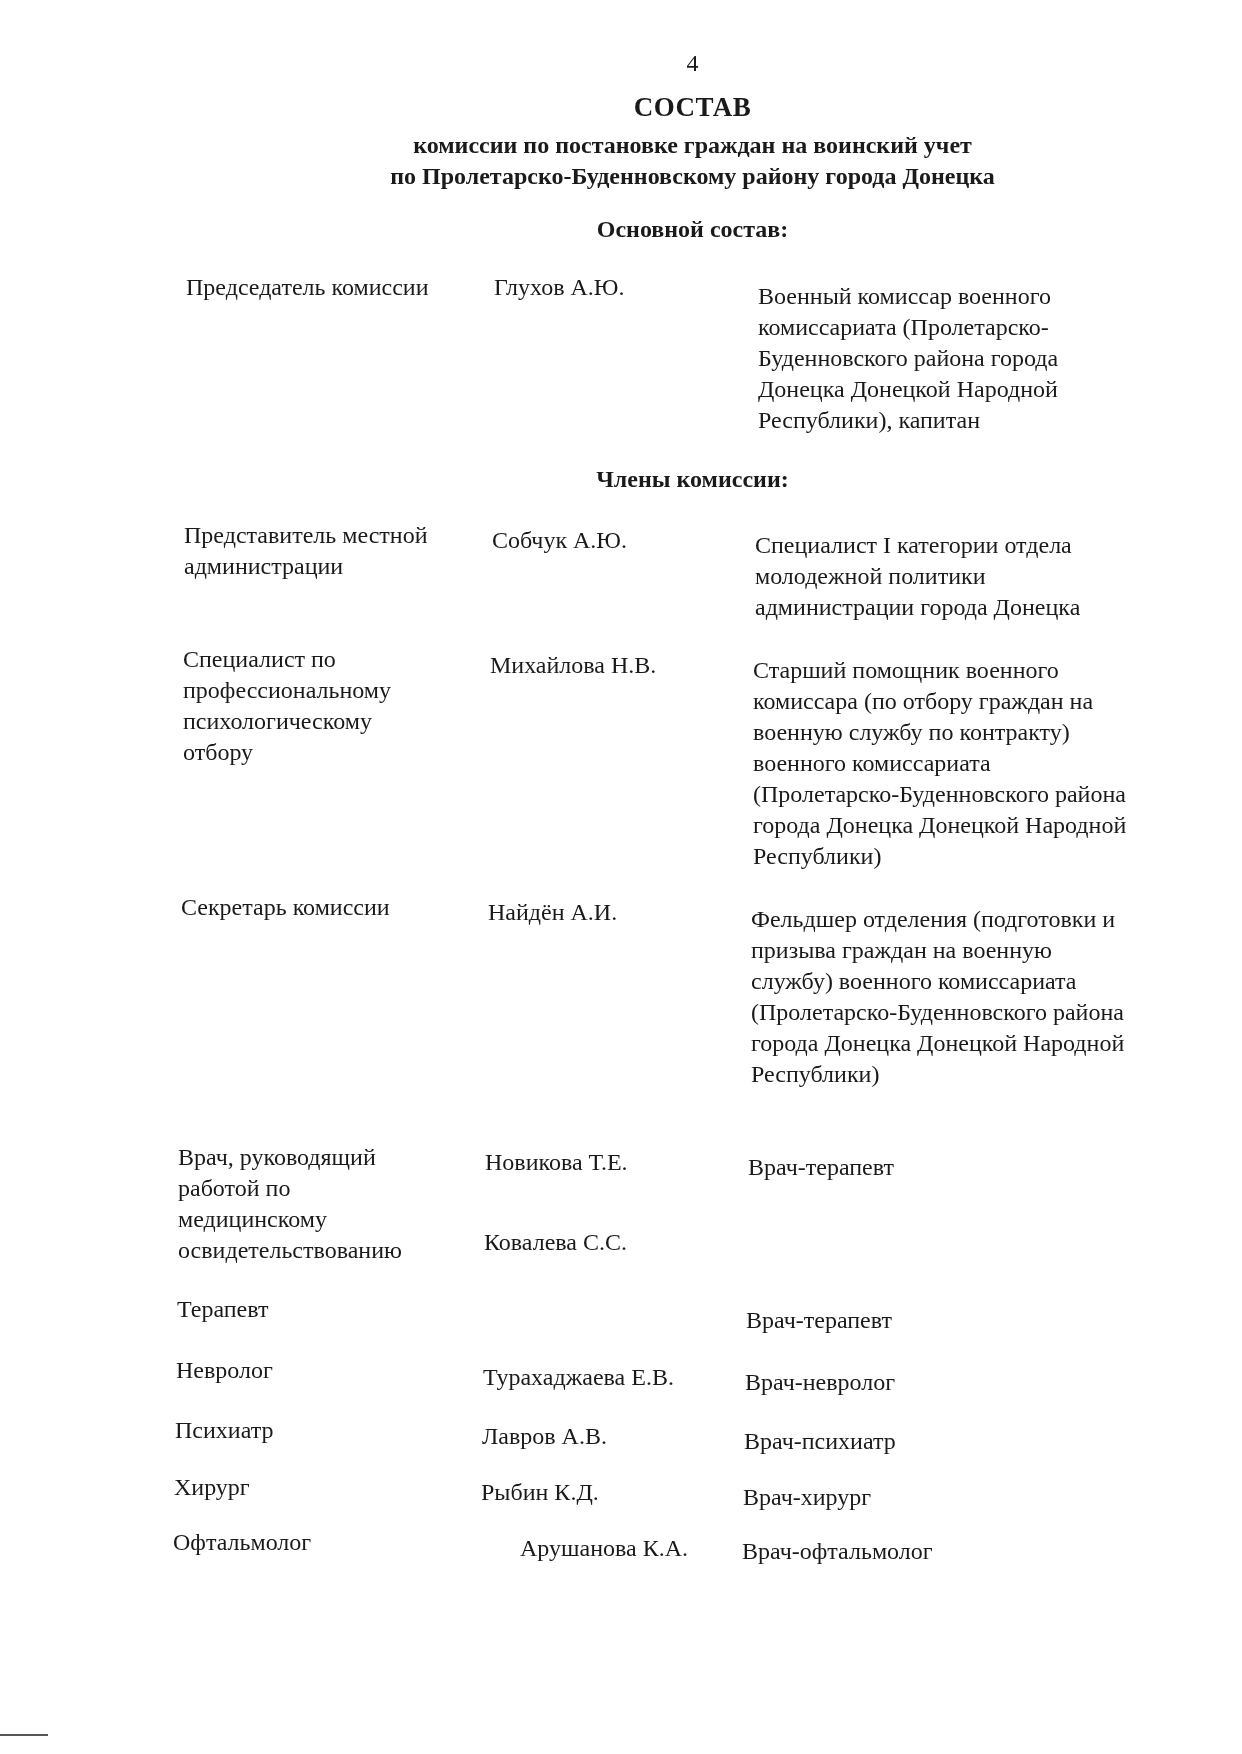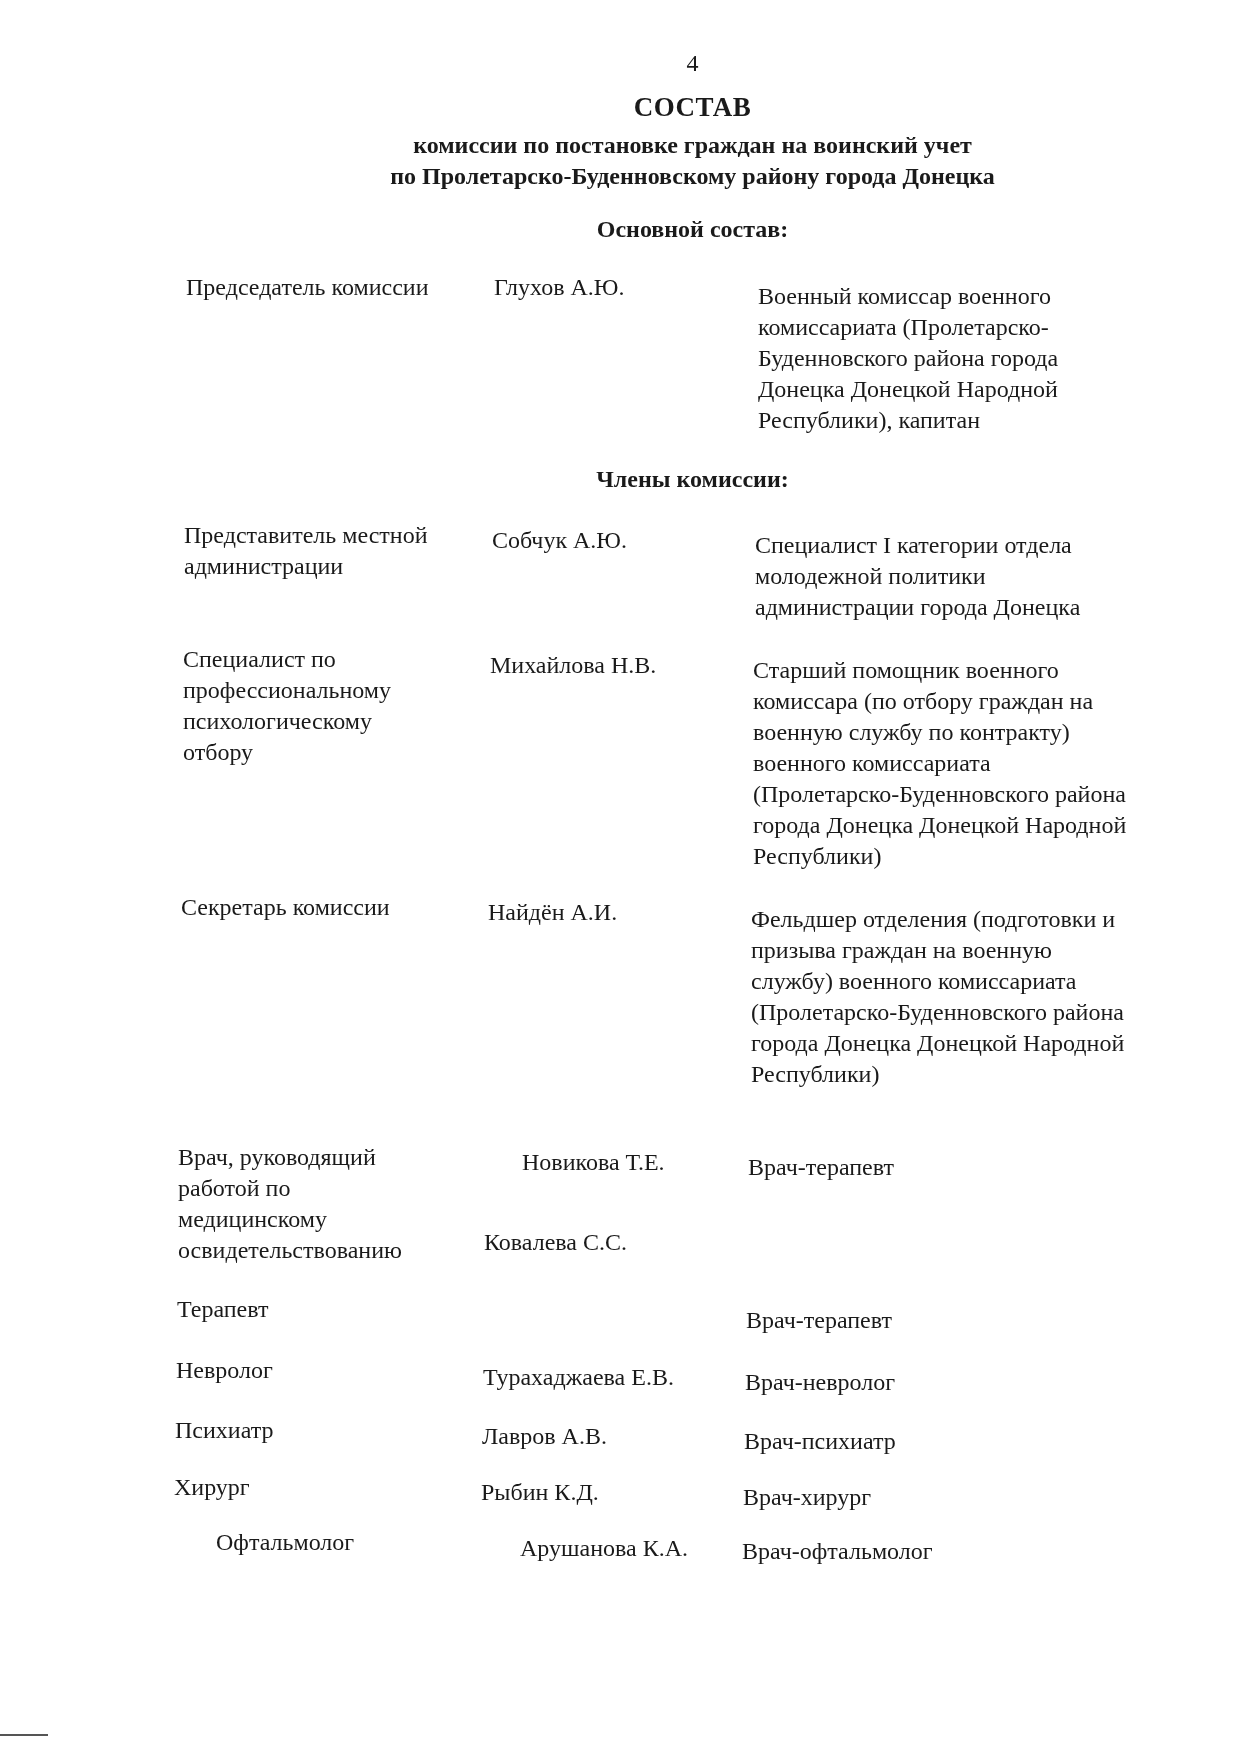--- a/index.html
+++ b/index.html
@@ -112,36 +112,36 @@
 призыва граждан на военную
 службу) военного комиссариата
 (Пролетарско-Буденновского района
 города Донецка Донецкой Народной
 Республики)</div>
 
 <div class="cell" style="left:178px; top:1142px;">Врач, руководящий
 работой по
 медицинскому
 освидетельствованию</div>
-<div class="cell" style="left:485px; top:1147px;margin-left:37px;">Новикова Т.Е.</div>
+<div class="cell" style="left:485px; top:1147px;">Новикова Т.Е.</div>
 <div class="cell" style="left:748px; top:1152px;">Врач-терапевт</div>
 
 <div class="cell" style="left:177px; top:1294px;">Терапевт</div>
 <div class="cell" style="left:484px; top:1227px;">Ковалева С.С.</div>
 <div class="cell" style="left:746px; top:1305px;">Врач-терапевт</div>
 
 <div class="cell" style="left:176px; top:1355px;">Невролог</div>
 <div class="cell" style="left:483px; top:1362px;">Турахаджаева Е.В.</div>
 <div class="cell" style="left:745px; top:1367px;">Врач-невролог</div>
 
 <div class="cell" style="left:175px; top:1415px;">Психиатр</div>
 <div class="cell" style="left:482px; top:1421px;">Лавров А.В.</div>
 <div class="cell" style="left:744px; top:1426px;">Врач-психиатр</div>
 
 <div class="cell" style="left:174px; top:1472px;">Хирург</div>
 <div class="cell" style="left:481px; top:1477px;">Рыбин К.Д.</div>
 <div class="cell" style="left:743px; top:1482px;">Врач-хирург</div>
 
-<div class="cell" style="left:173px; top:1527px;margin-left:43px;">Офтальмолог</div>
+<div class="cell" style="left:173px; top:1527px;">Офтальмолог</div>
 <div class="cell" style="left:480px; top:1533px;margin-left:40px;">Арушанова К.А.</div>
 <div class="cell" style="left:742px; top:1536px;">Врач-офтальмолог</div>
 
 <div class="bottom-line"></div>
 
 </body></html>

